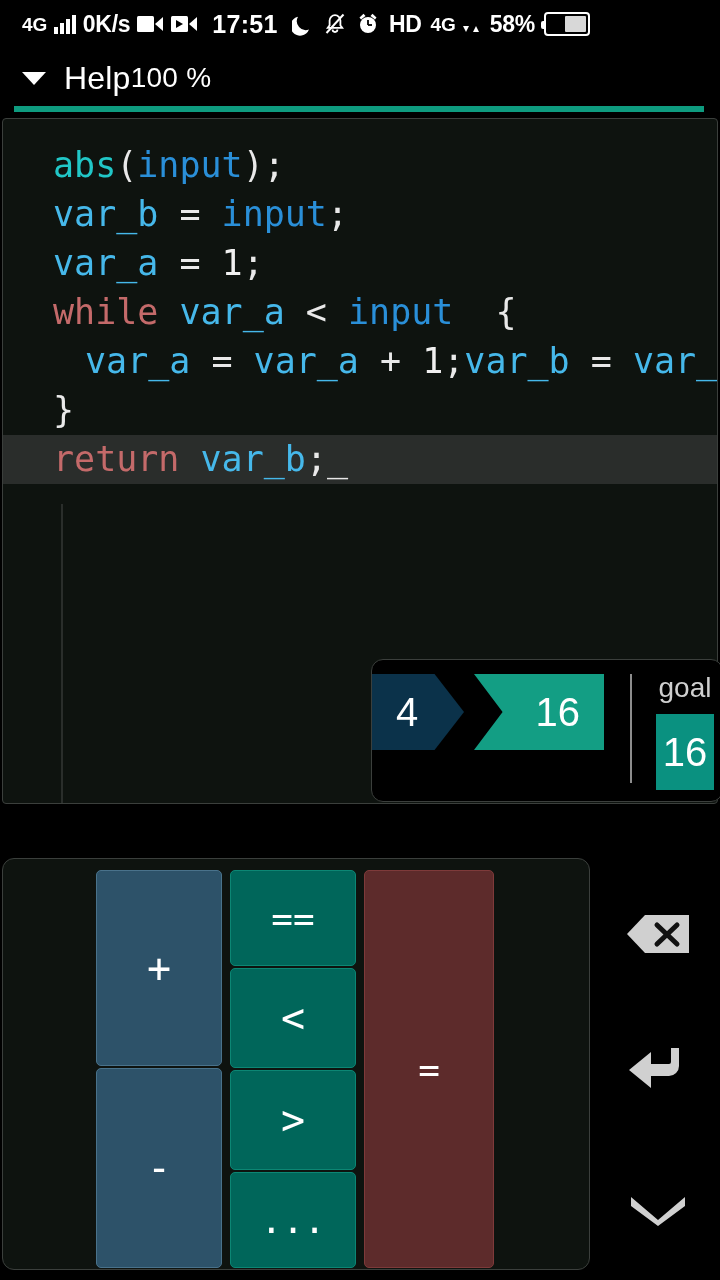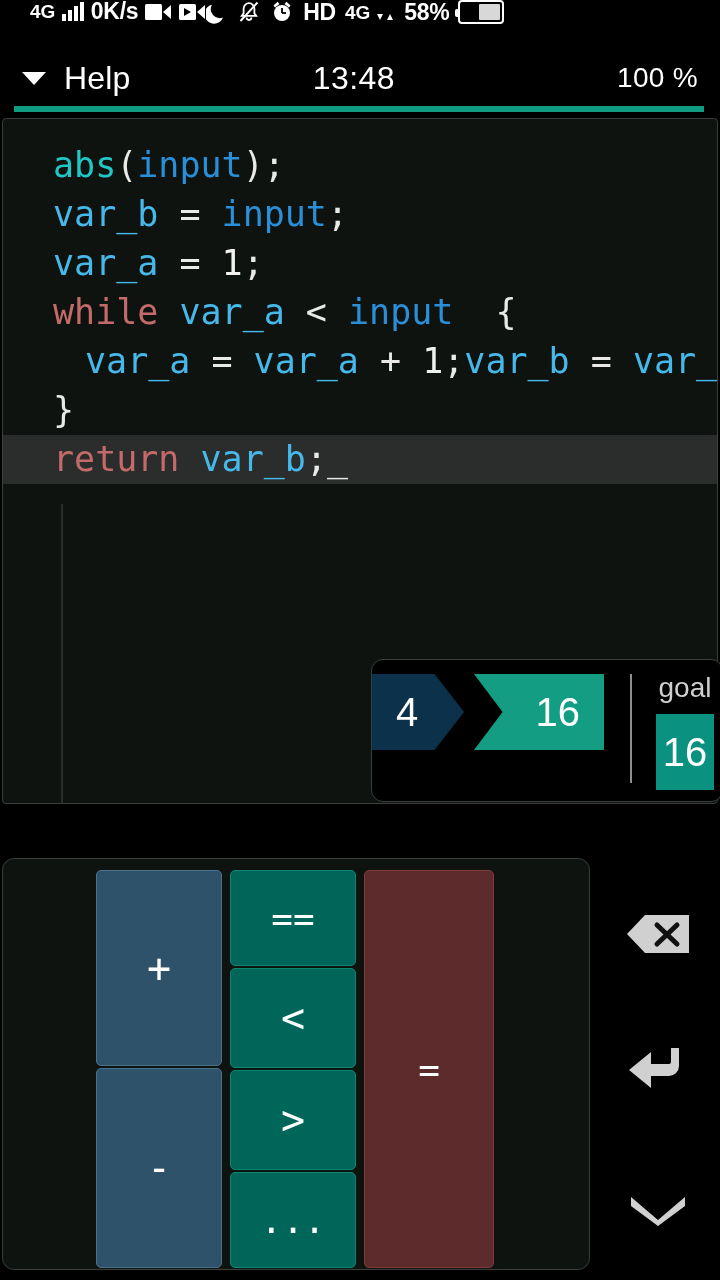--- a/index.html
+++ b/index.html
@@ -13,27 +13,27 @@
     height: 1280px;
     overflow: hidden;
     font-family: "Liberation Sans", sans-serif;
     -webkit-font-smoothing: antialiased;
     position: relative;
   }
 
   
   .status-bar {
     position: absolute;
-    top: 0; left: 16px;
+    top: 0; left: 8px;
     width: 592px;
     height: 48px;
     background: #000;
     color: #ffffff;
     display: flex;
-    align-items: flex-start;
+    align-items: center;
     box-sizing: border-box;
     padding: 0 10px 0 14px;
   }
   .sb-left {
     display: flex;
     align-items: center;
     gap: 7px;
     flex: 0 0 auto;
   }
   .sb-center {
@@ -381,20 +381,23 @@
     </span>
     <span>
       <svg class="icon-svg" width="27" height="20" viewBox="0 0 27 20">
         <rect x="0" y="2" width="17" height="16" rx="1.5" fill="#fff"></rect>
         <path d="M5 6 L12 10 L5 14 Z" fill="#000"></path>
         <path d="M18 10 L26 3 L26 17 Z" fill="#fff"></path>
       </svg>
     </span>
   </div>
 
+  <div class="sb-center">
+    <span class="sb-clock">17:51</span>
+  </div>
 
   <div class="sb-right">
     <span>
       <svg class="icon-svg" width="22" height="24" viewBox="0 0 22 24">
         <path d="M17 17.5a9 9 0 0 1-11-12.8A9.6 9.6 0 1 0 17 17.5z" fill="#fff"></path>
       </svg>
     </span>
     <span>
       <svg class="icon-svg" width="24" height="24" viewBox="0 0 24 24">
         <path d="M12 3.2a5.4 5.4 0 0 0-5.4 5.4v4.8l-1.8 2.4h14.4l-1.8-2.4V8.6A5.4 5.4 0 0 0 12 3.2z" fill="none" stroke="#fff" stroke-width="1.8"></path>
@@ -424,21 +427,20 @@
         <span class="fill"></span>
       </span>
   </div>
 </div>
 
 <div class="app-header">
   <div class="help-group">
     <span class="caret-down"></span>
     <span class="help-label">Help</span>
   </div>
-  <div class="hdr-timer">13:48</div>
   <div class="hdr-percent">100 %</div>
 </div>
 
 <div class="progress-track">
   <div class="progress-fill"></div>
 </div>
 
 <div class="editor-panel">
   <div class="indent-guide"></div>
   <div class="code-area" id="code-area"><div class="code-line"><span class="tok-fn">abs</span><span class="tok-punct">(</span><span class="tok-param">input</span><span class="tok-punct">)</span><span class="tok-punct">;</span></div><div class="code-line"><span class="tok-var">var_b</span><span class="tok-op"> = </span><span class="tok-param">input</span><span class="tok-punct">;</span></div><div class="code-line"><span class="tok-var">var_a</span><span class="tok-op"> = </span><span class="tok-num">1</span><span class="tok-punct">;</span></div><div class="code-line"><span class="tok-kw">while</span><span class="tok-op"> </span><span class="tok-var">var_a</span><span class="tok-op"> &lt; </span><span class="tok-param">input</span><span class="tok-punct">  {</span></div><div class="code-line indented"><span class="tok-var">var_a</span><span class="tok-op"> = </span><span class="tok-var">var_a</span><span class="tok-op"> + </span><span class="tok-num">1</span><span class="tok-punct">;</span><span class="tok-var">var_b</span><span class="tok-op"> = </span><span class="tok-var">var_b</span></div><div class="code-line"><span class="tok-punct">}</span></div><div class="code-line current"><span class="tok-kw">return</span><span class="tok-op"> </span><span class="tok-var">var_b</span><span class="tok-punct">;</span><span class="tok-cursor">_</span></div></div>

